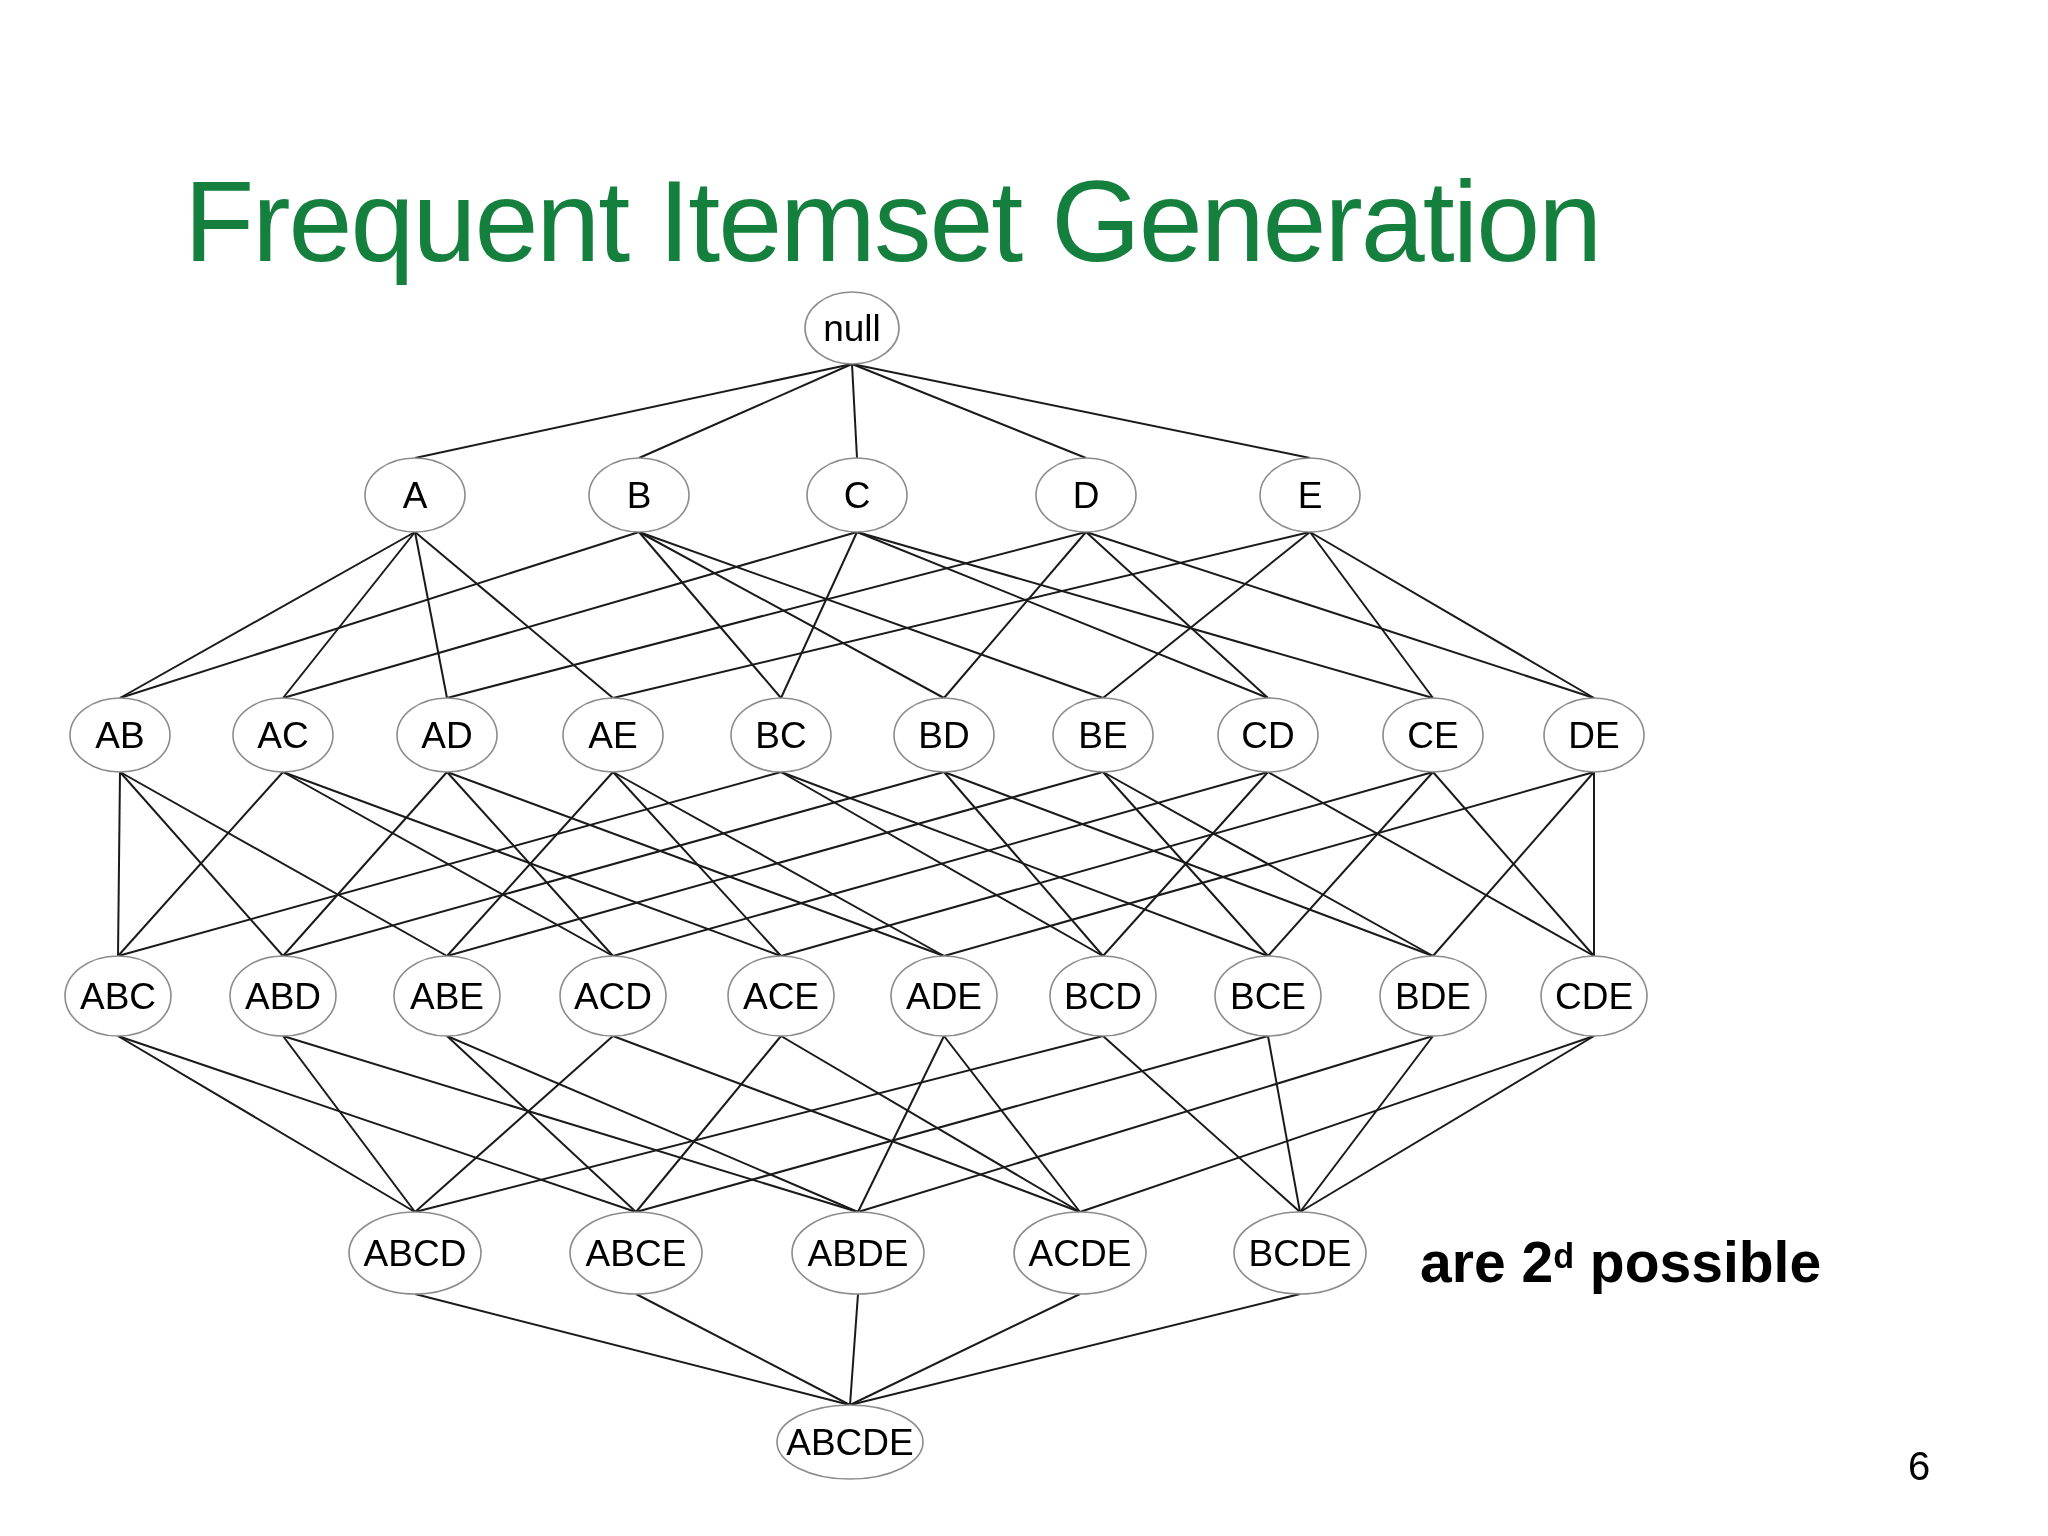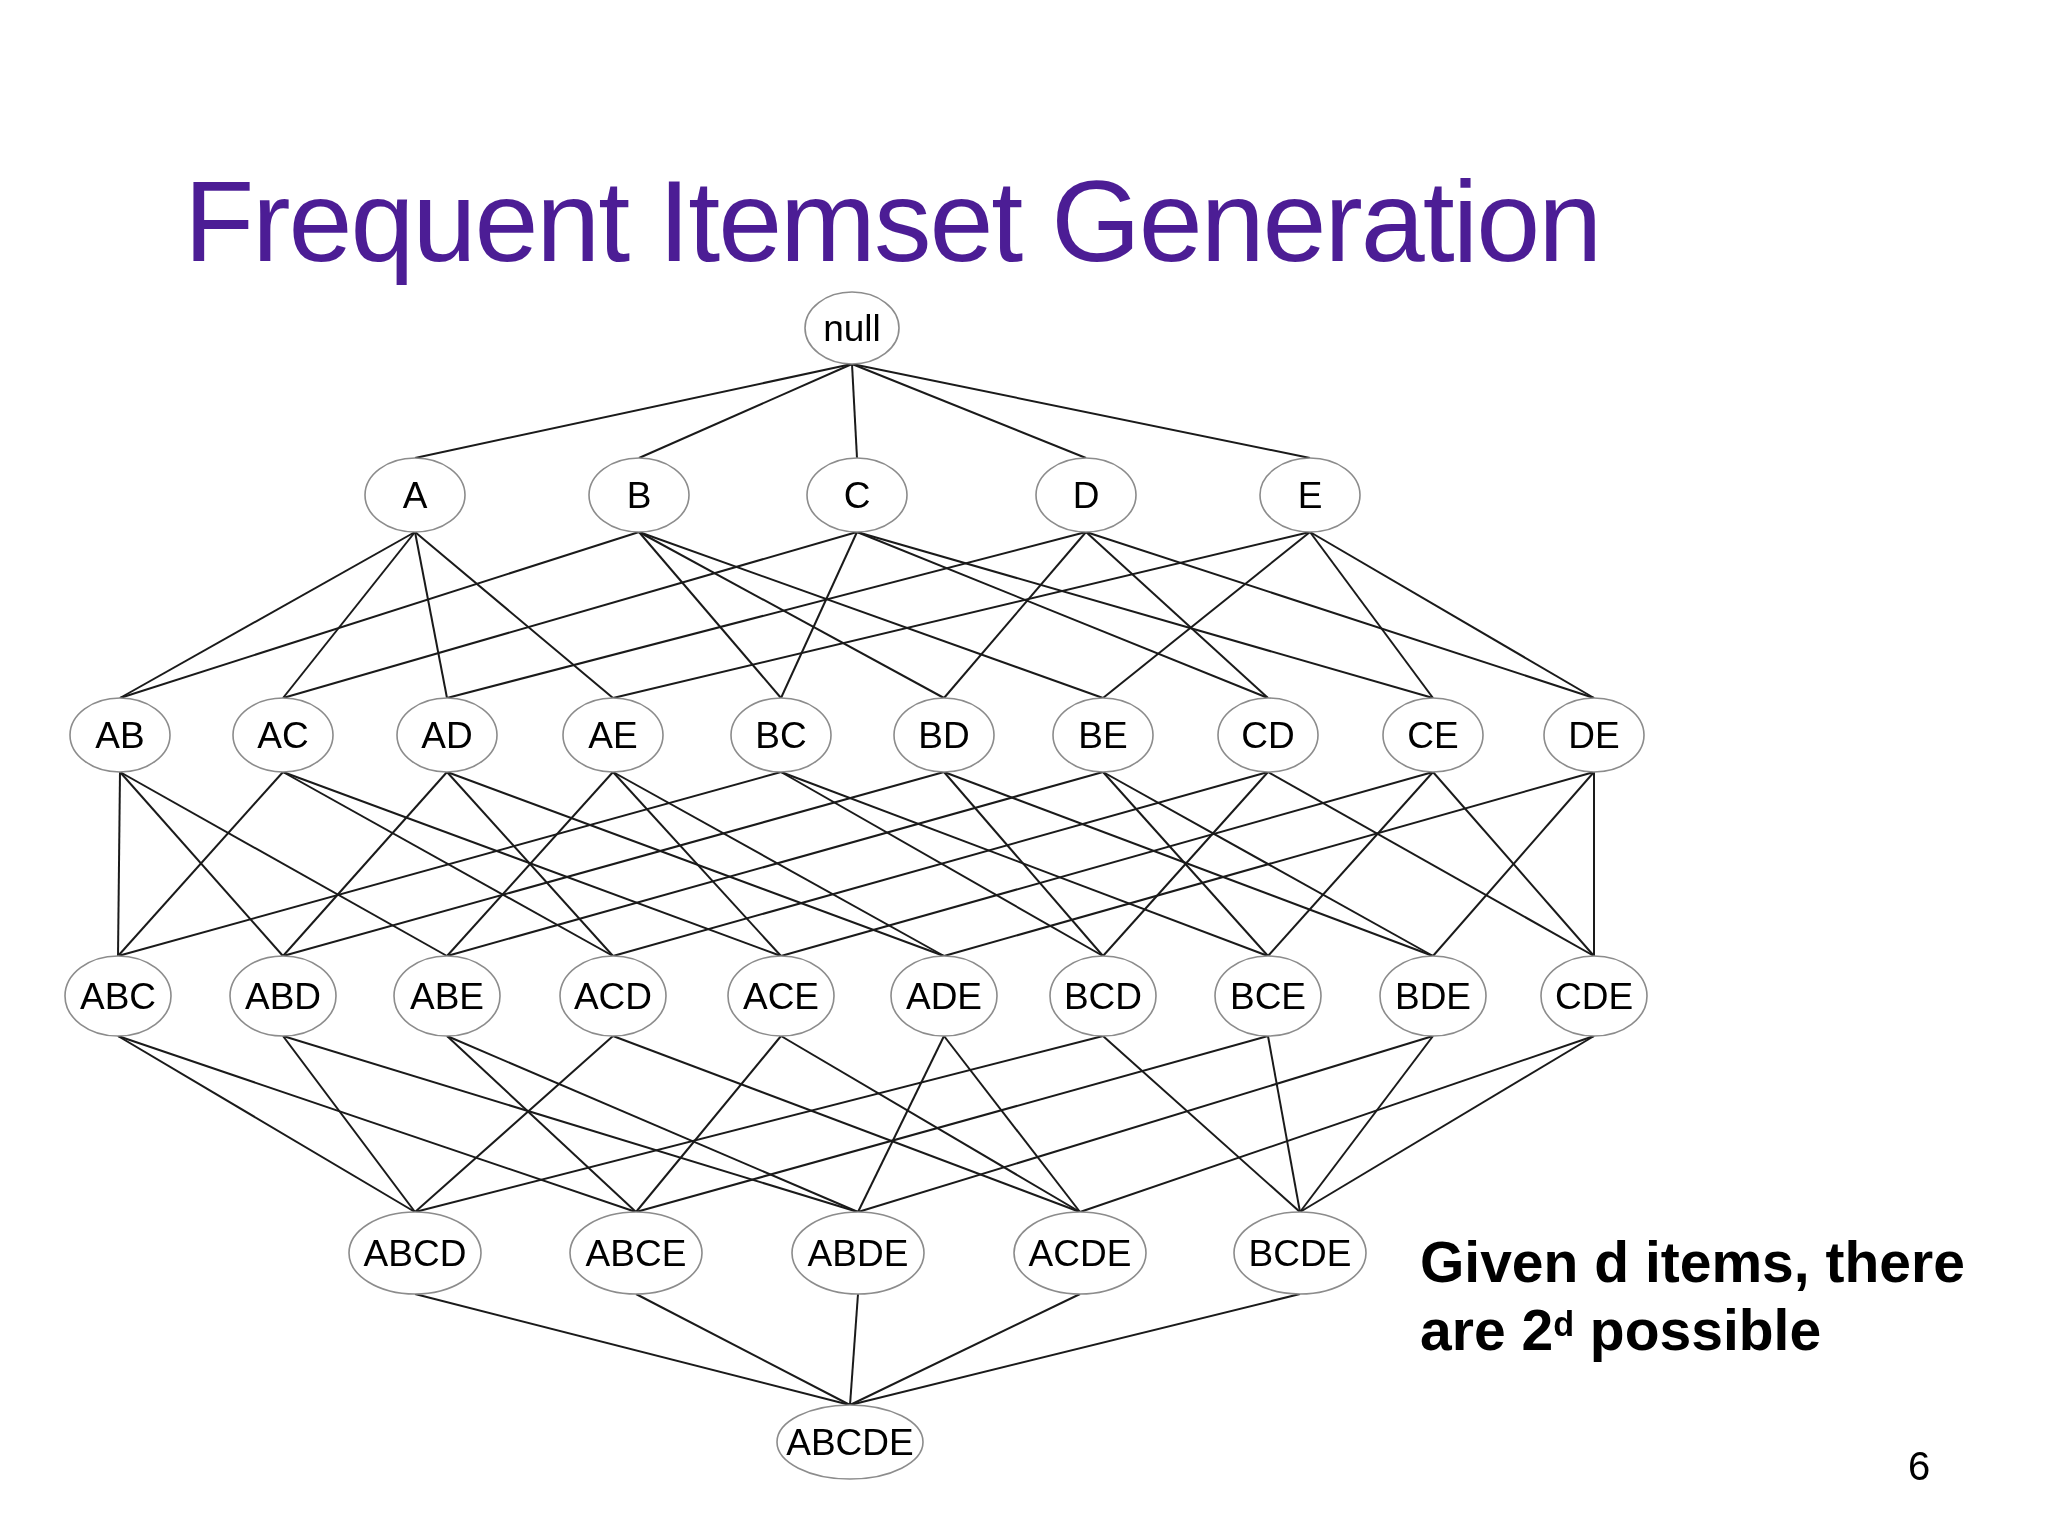--- a/index.html
+++ b/index.html
@@ -12,21 +12,21 @@
     overflow: hidden;
   }
   .slide-title {
     position: absolute;
     left: 184px;
     top: 84px;
     font-size: 115px;
     line-height: 1.05;
     font-weight: 400;
     letter-spacing: -2px;
-    color: #4c1d95;
+    color: #15803d;
     white-space: nowrap;
   }
   #lattice {
     position: absolute;
     left: 0;
     top: 0;
   }
   #lattice text {
     font-family: "Liberation Sans", sans-serif;
     font-size: 37px;
@@ -269,17 +269,16 @@
       <ellipse cx="1300" cy="1253" rx="66" ry="41" fill="#ffffff" stroke="#8c8c8c" stroke-width="1.6"></ellipse>
       <text x="1300" y="1253" text-anchor="middle" dominant-baseline="central">BCDE</text>
     </g>
     <g>
       <ellipse cx="850" cy="1442" rx="73" ry="37" fill="#ffffff" stroke="#8c8c8c" stroke-width="1.6"></ellipse>
       <text x="850" y="1442" text-anchor="middle" dominant-baseline="central">ABCDE</text>
     </g>
   </svg>
 
 <div class="note">
-  <div class="note-line">Given d items, there</div>
   <div class="note-line"><span>are 2</span><sup>d</sup><span> possible</span></div>
 </div>
 
 <div class="page-number">6</div>
 
 </body></html>

